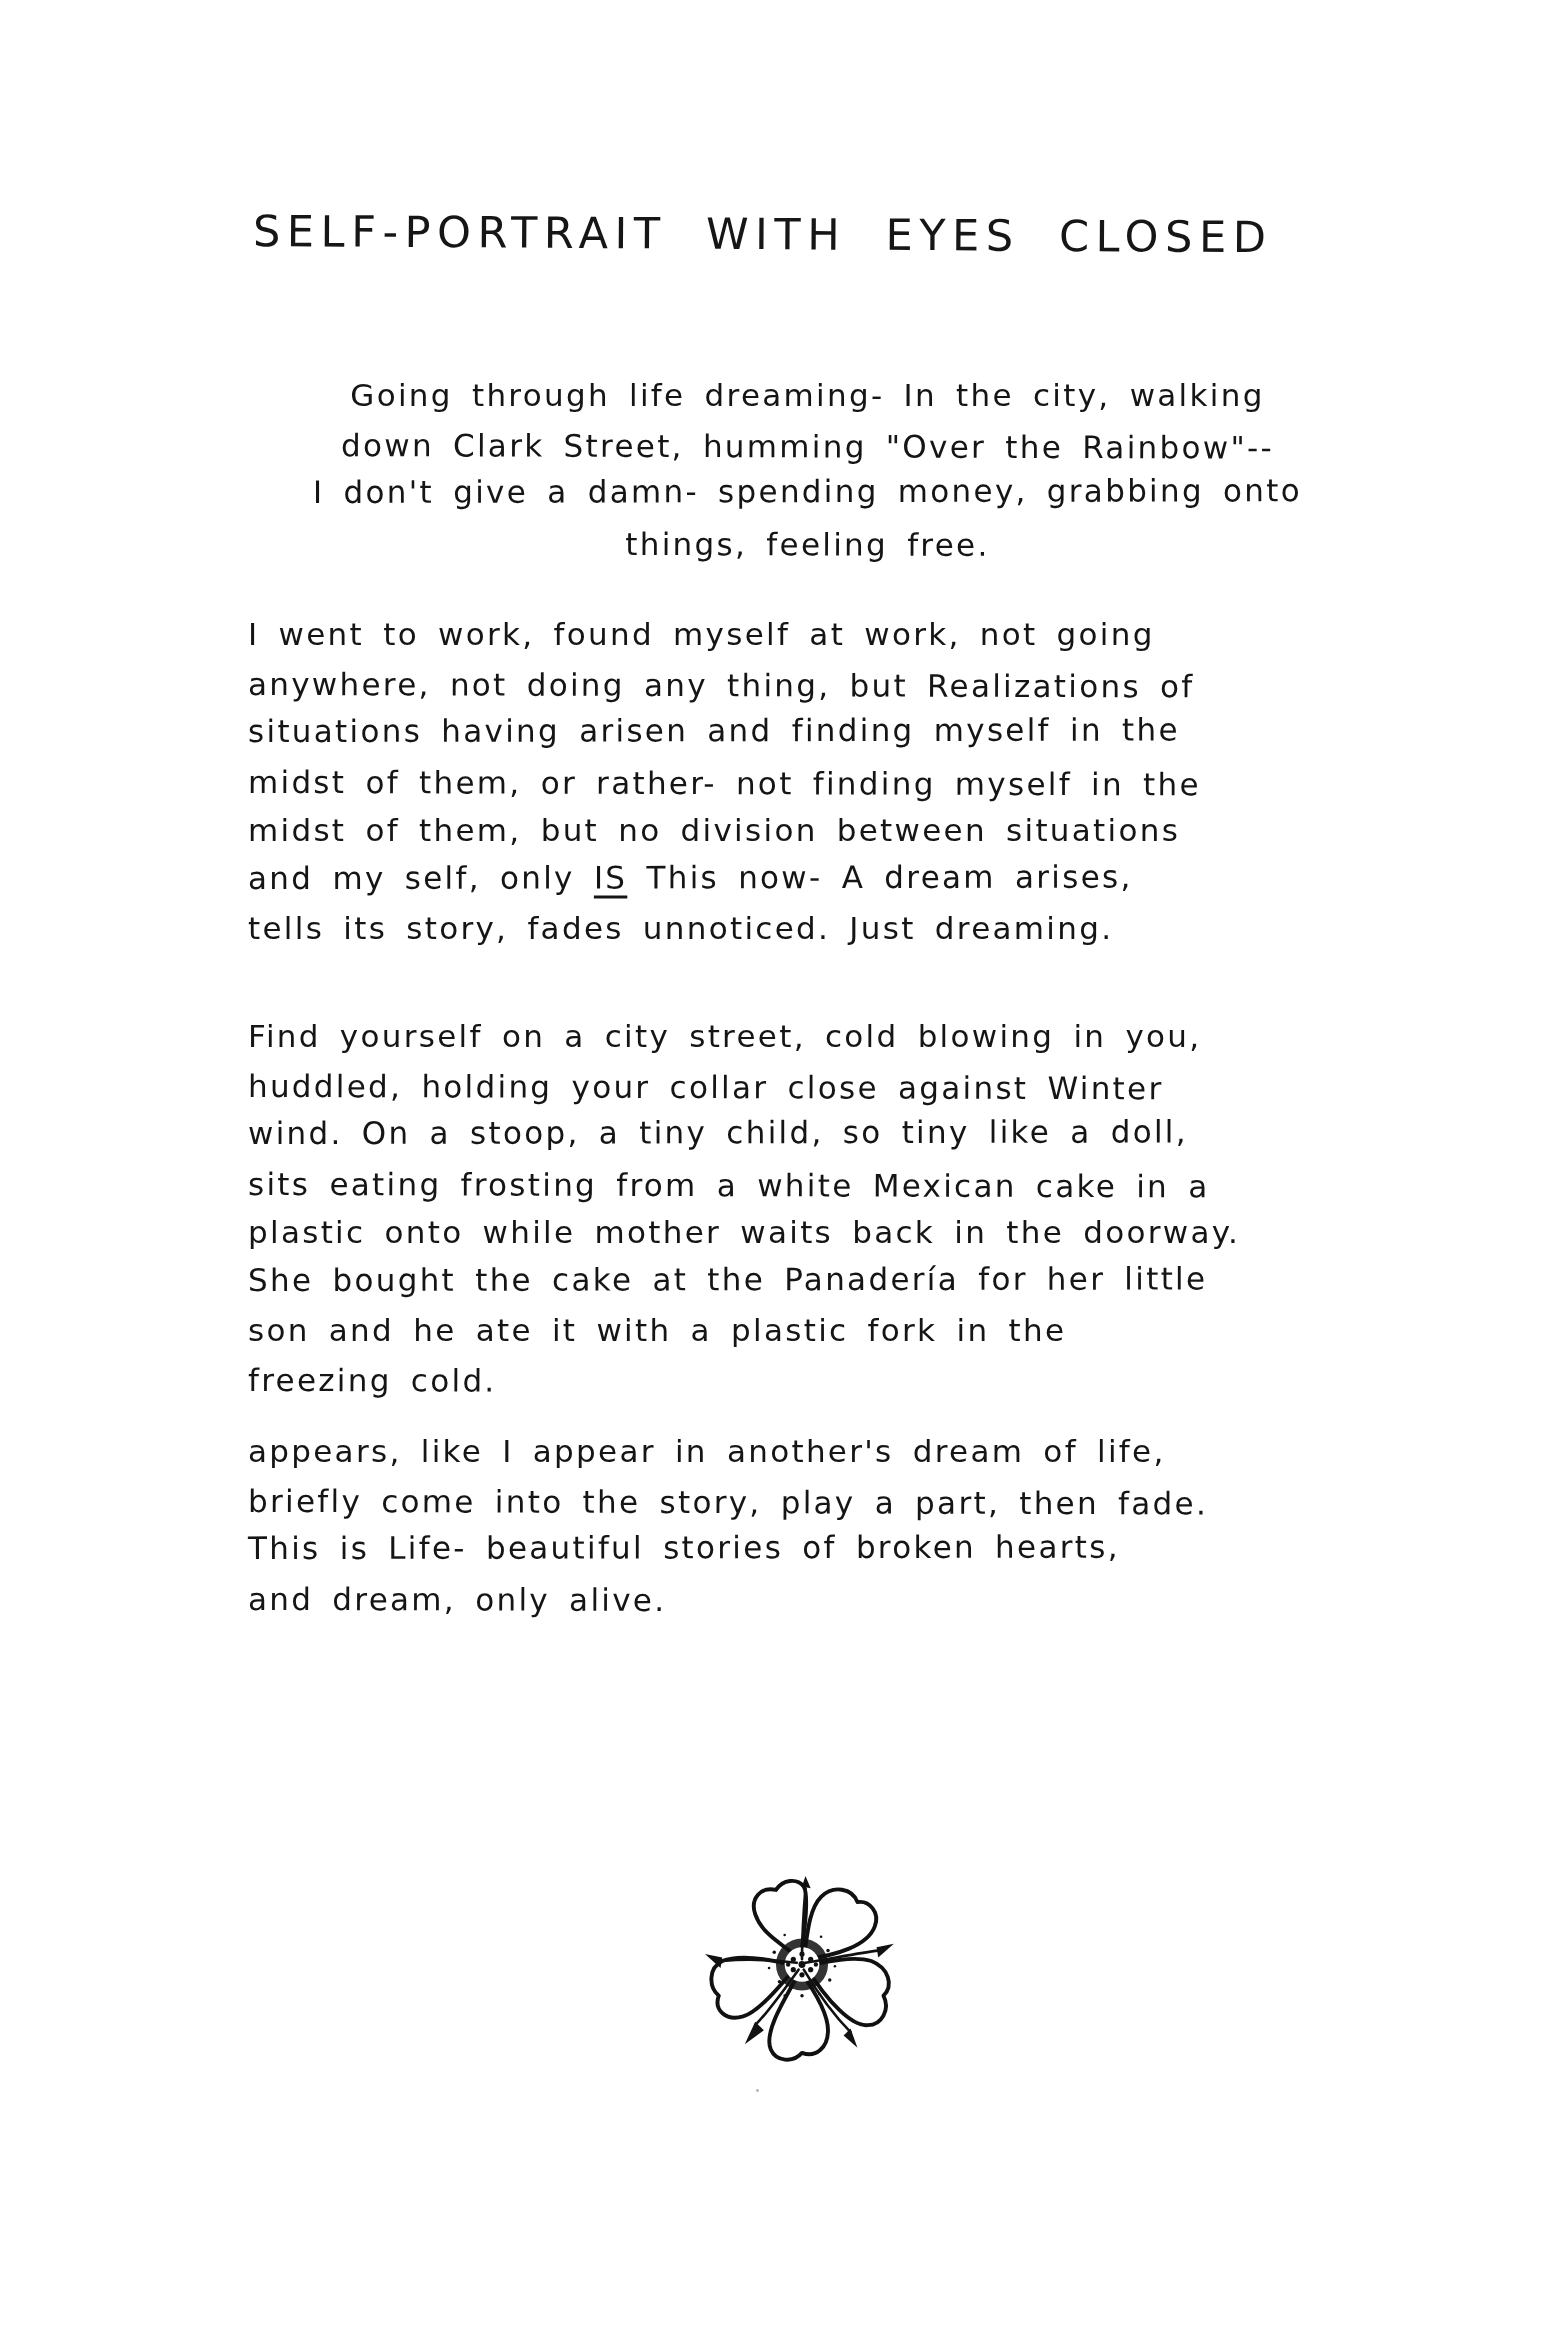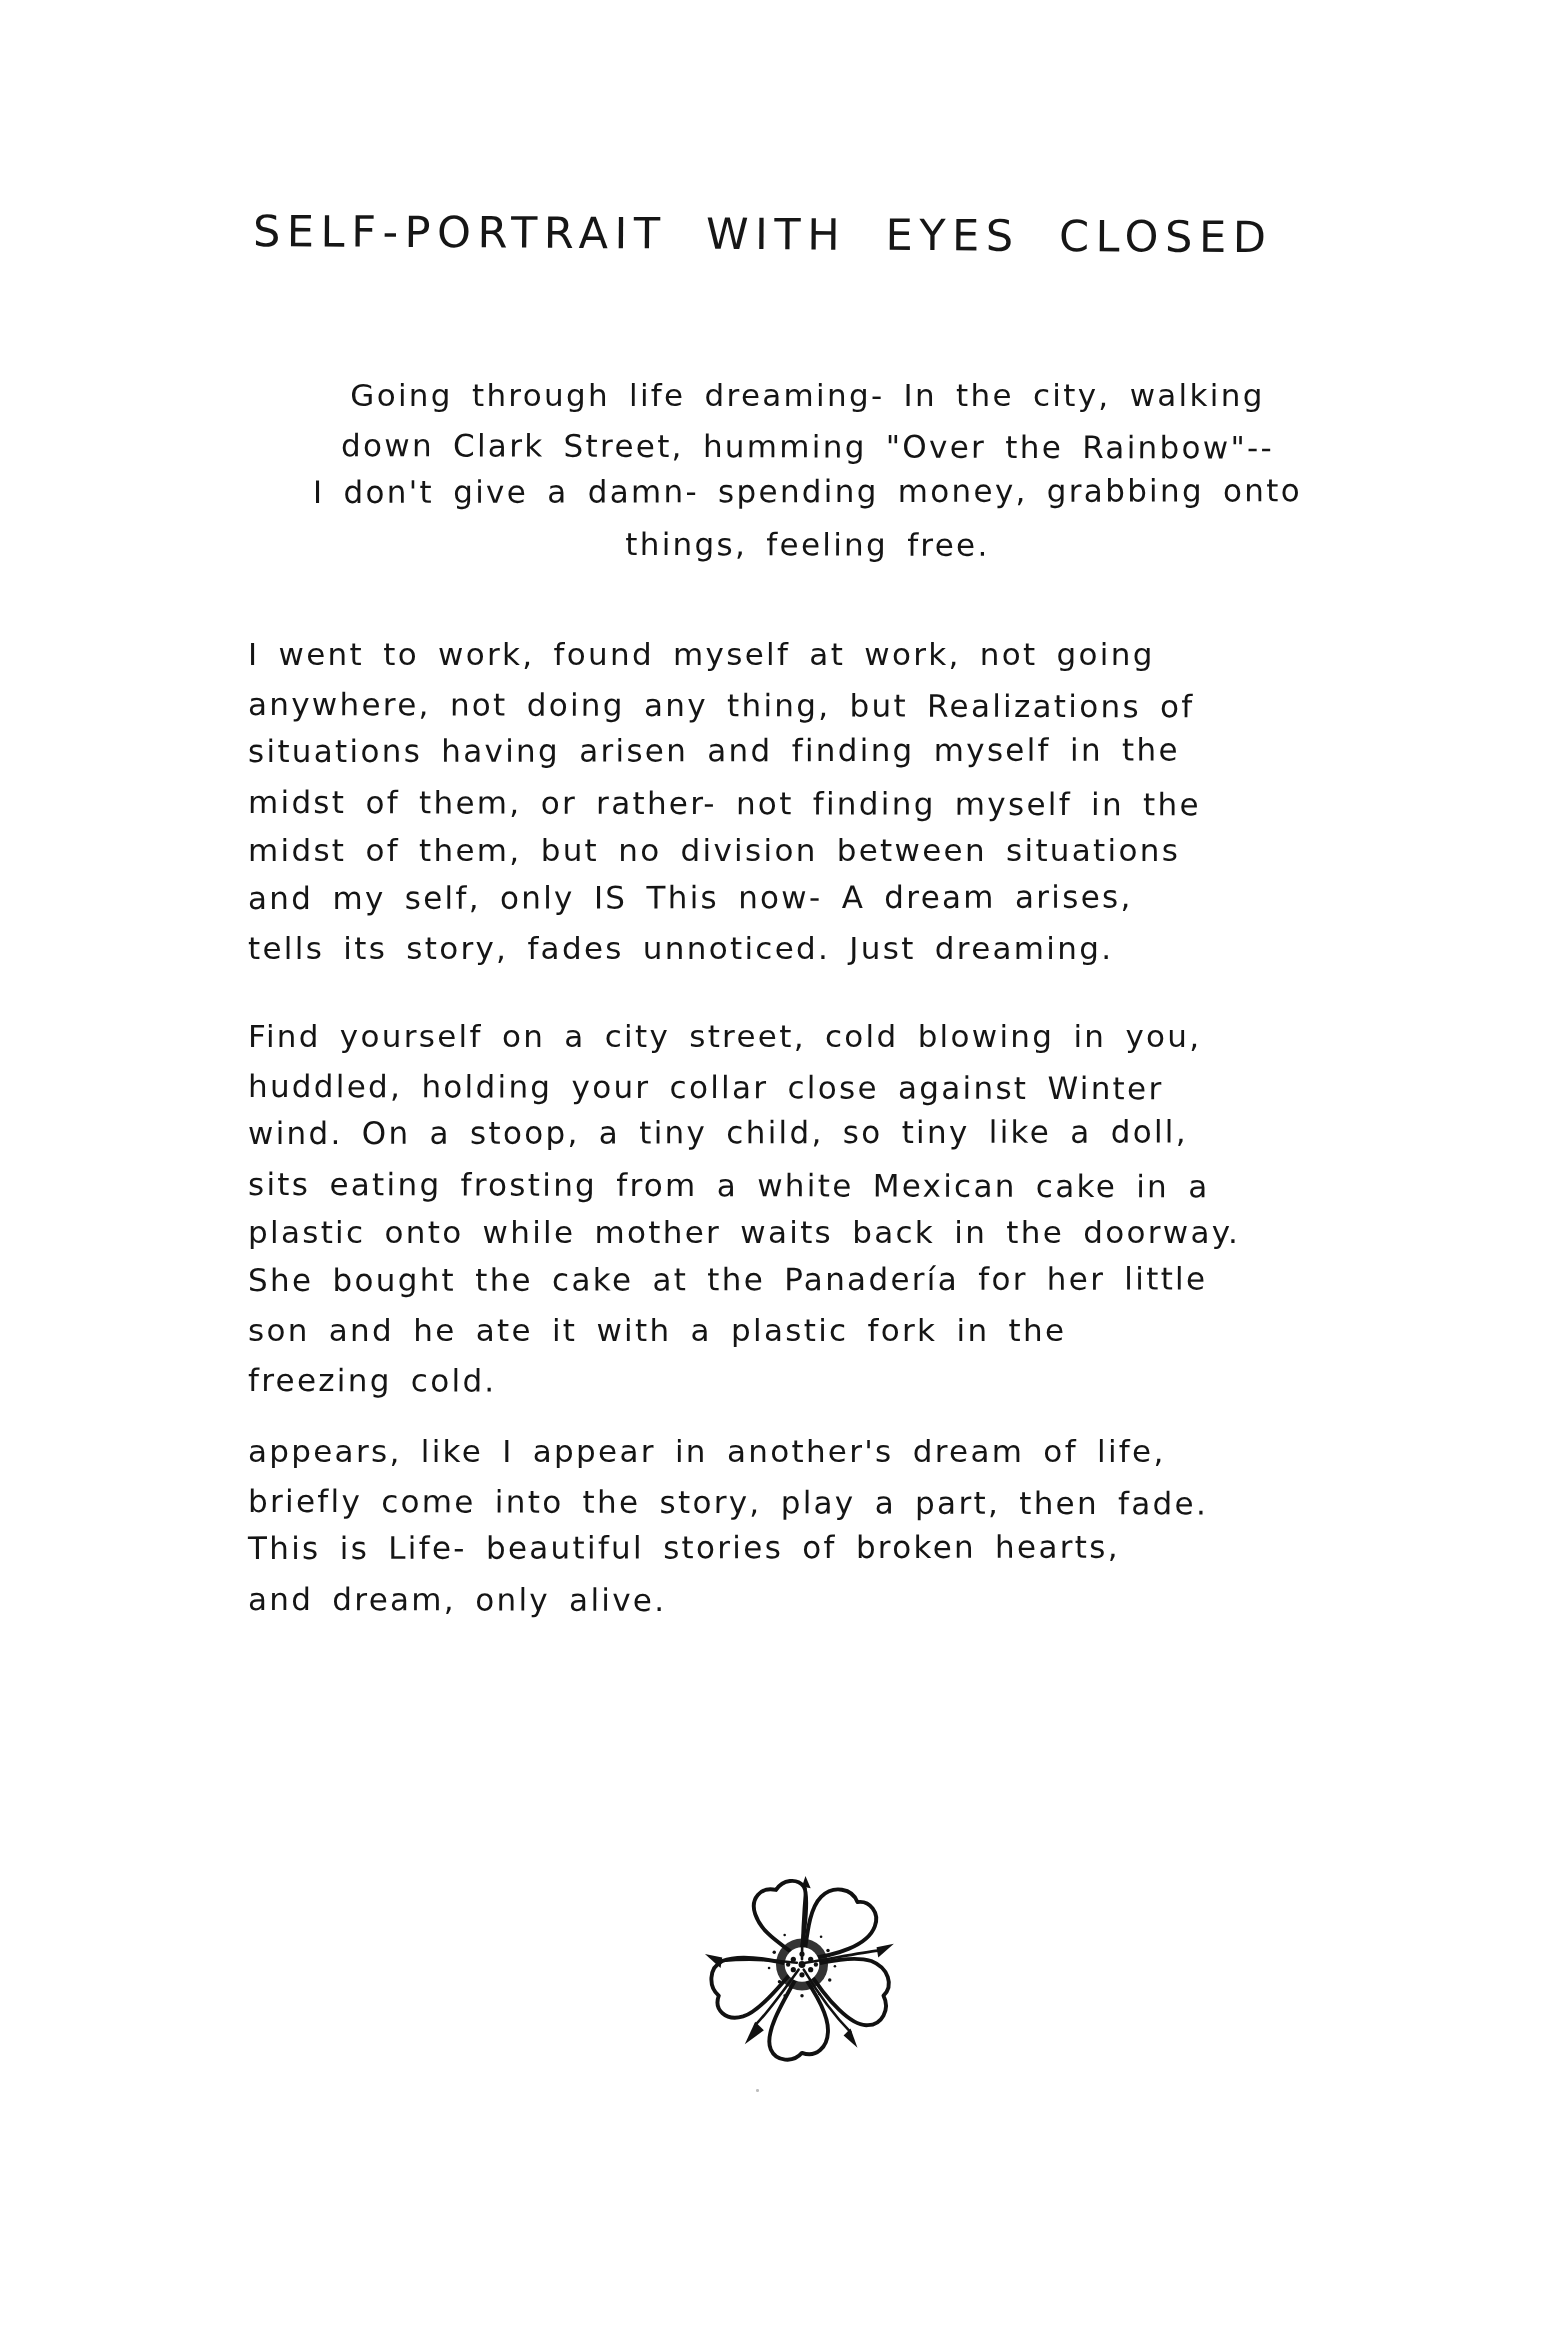--- a/index.html
+++ b/index.html
@@ -50,25 +50,26 @@
       white-space: nowrap;
       font-family: "DejaVu Sans", sans-serif;
       font-size: 31px;
       line-height: 49px;
       height: 49px;
       letter-spacing: 2.3px;
       word-spacing: 7px;
       color: #151515;
     }
     .line .ul {
+      text-decoration: underline;
       text-decoration-thickness: 2.6px;
       text-underline-offset: 7px;
     }
     #para-1 { top: 371px; text-align: center; }
-    #para-2 { top: 610px; margin-top: 20px; }
+    #para-2 { top: 610px; }
     #para-3 { top: 1012px; }
     #para-4 { top: 1427px; }
 
     
     .line:nth-child(2n) { transform: translateY(0.9px) rotate(0.15deg); transform-origin: left center; }
     .line:nth-child(3n) { transform: translateY(-0.9px) rotate(-0.1deg); transform-origin: left center; }
 
     .flower {
       position: absolute;
       left: 698px;

